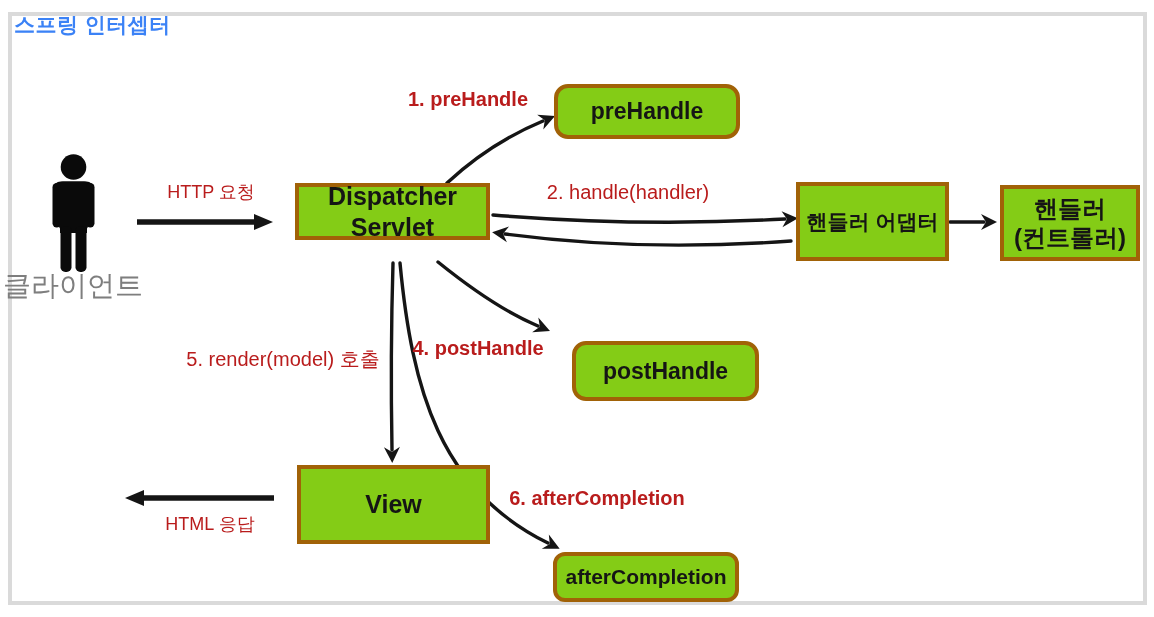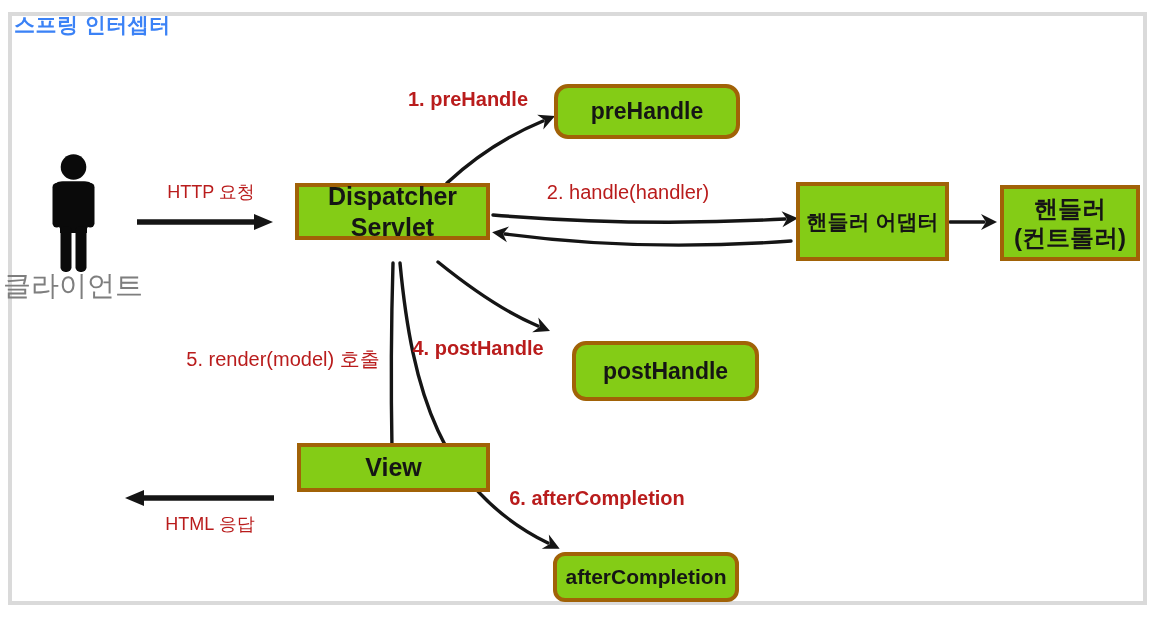--- a/index.html
+++ b/index.html
@@ -96,21 +96,21 @@
   </div>
 
   <div class="node rounded" style="left:572px;top:317px;width:187px;height:60px;font-size:23px;margin-top:24px;">
     <div>postHandle</div>
   </div>
 
   <div class="node rounded" style="left:553px;top:552px;width:186px;height:50px;font-size:21px;border-radius:12px;">
     <div>afterCompletion</div>
   </div>
 
-  <div class="node" style="left:297px;top:443px;width:193px;height:49px;font-size:25px;">
+  <div class="node" style="left:297px;top:465px;width:193px;height:79px;font-size:25px;">
     <div>View</div>
   </div>
 
   <div class="node" style="left:796px;top:182px;width:153px;height:79px;font-size:21px;">
     <div>핸들러 어댑터</div>
   </div>
 
   <div class="node" style="left:1000px;top:185px;width:140px;height:76px;font-size:24px;">
     <div>핸들러</div>
     <div>(컨트롤러)</div>

